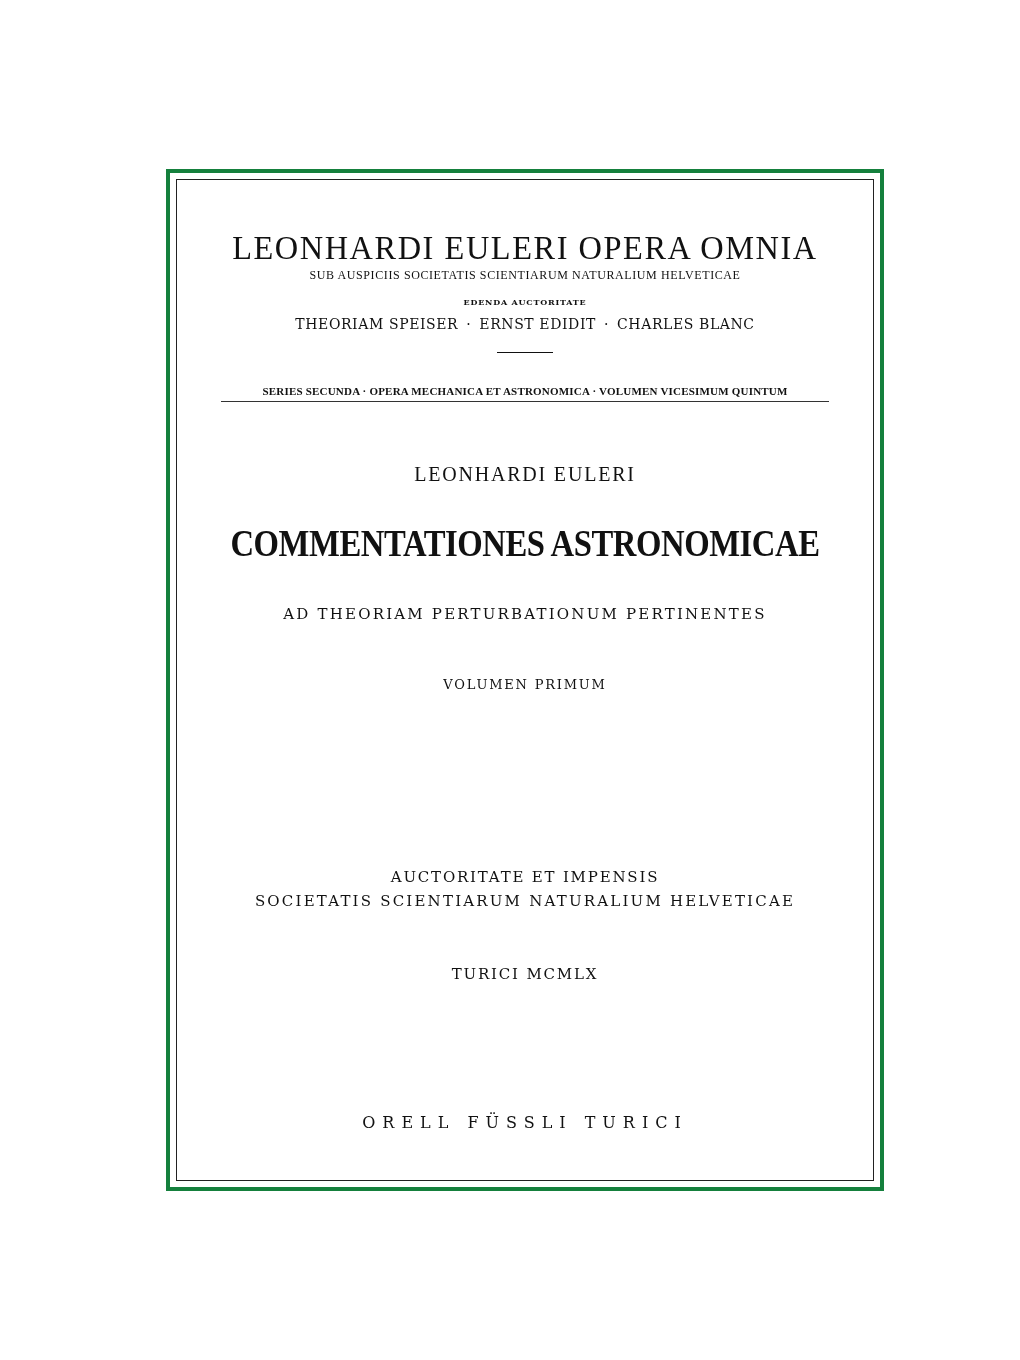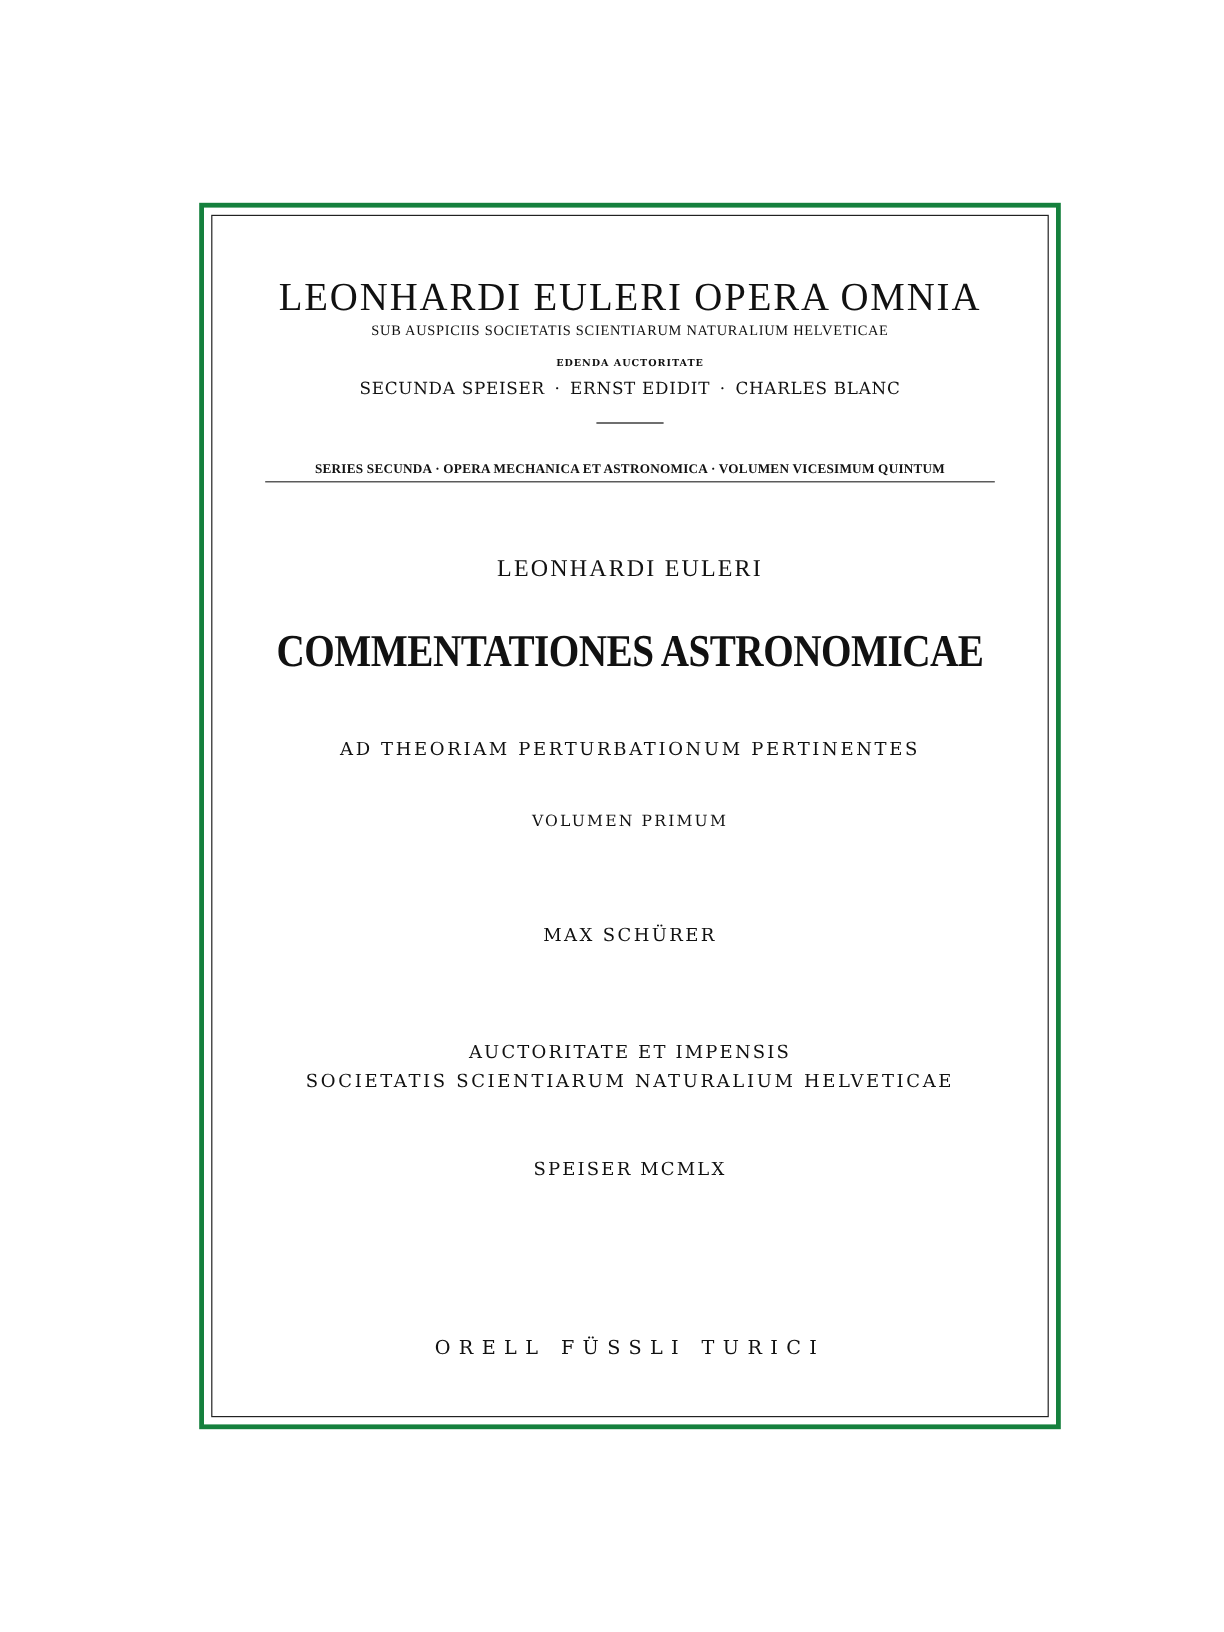--- a/index.html
+++ b/index.html
@@ -103,21 +103,20 @@
       font-family: "Liberation Serif", serif;
       font-size: 38px;
       font-weight: bold;
       letter-spacing: -0.5px;
       transform: scaleX(0.86);
     }
     .subtitle {
       top: 427px;
       font-size: 15px;
       letter-spacing: 2.2px;
-      margin-top: 10px;
     }
     .volume {
       top: 498px;
       font-size: 13px;
       letter-spacing: 1.8px;
     }
     .edidit {
       top: 567px;
       font-size: 9px;
       font-weight: bold;
@@ -159,37 +158,36 @@
 <body>
 
 <div class="frame-outer">
   <div class="frame-inner">
 
     <div class="line series-title">LEONHARDI EULERI OPERA OMNIA</div>
     <div class="line series-sub">SUB AUSPICIIS SOCIETATIS SCIENTIARUM NATURALIUM HELVETICAE</div>
     <div class="line edenda">EDENDA AUCTORITATE</div>
 
     <div class="line editors">
-      <span>SECUNDA SPEISER</span><span class="sep">·</span><span>ERNST EDIDIT</span><span class="sep">·</span><span>CHARLES BLANC</span>
+      <span>THEORIAM SPEISER</span><span class="sep">·</span><span>ERNST EDIDIT</span><span class="sep">·</span><span>CHARLES BLANC</span>
     </div>
 
     <div class="short-rule"></div>
 
     <div class="line series-line">SERIES SECUNDA · OPERA MECHANICA ET ASTRONOMICA · VOLUMEN VICESIMUM QUINTUM</div>
 
     <div class="long-rule"></div>
 
     <div class="line author">LEONHARDI EULERI</div>
     <div class="line main-title">COMMENTATIONES ASTRONOMICAE</div>
     <div class="line subtitle">AD THEORIAM PERTURBATIONUM PERTINENTES</div>
     <div class="line volume">VOLUMEN PRIMUM</div>
 
-    <div class="line editor-name">MAX SCHÜRER</div>
 
     <div class="line auctoritate">AUCTORITATE ET IMPENSIS</div>
     <div class="line societatis">SOCIETATIS SCIENTIARUM NATURALIUM HELVETICAE</div>
 
-    <div class="line place-date">SPEISER MCMLX</div>
+    <div class="line place-date">TURICI MCMLX</div>
 
     <div class="line publisher">ORELL FÜSSLI TURICI</div>
 
   </div>
 </div>
 
 </body></html>

